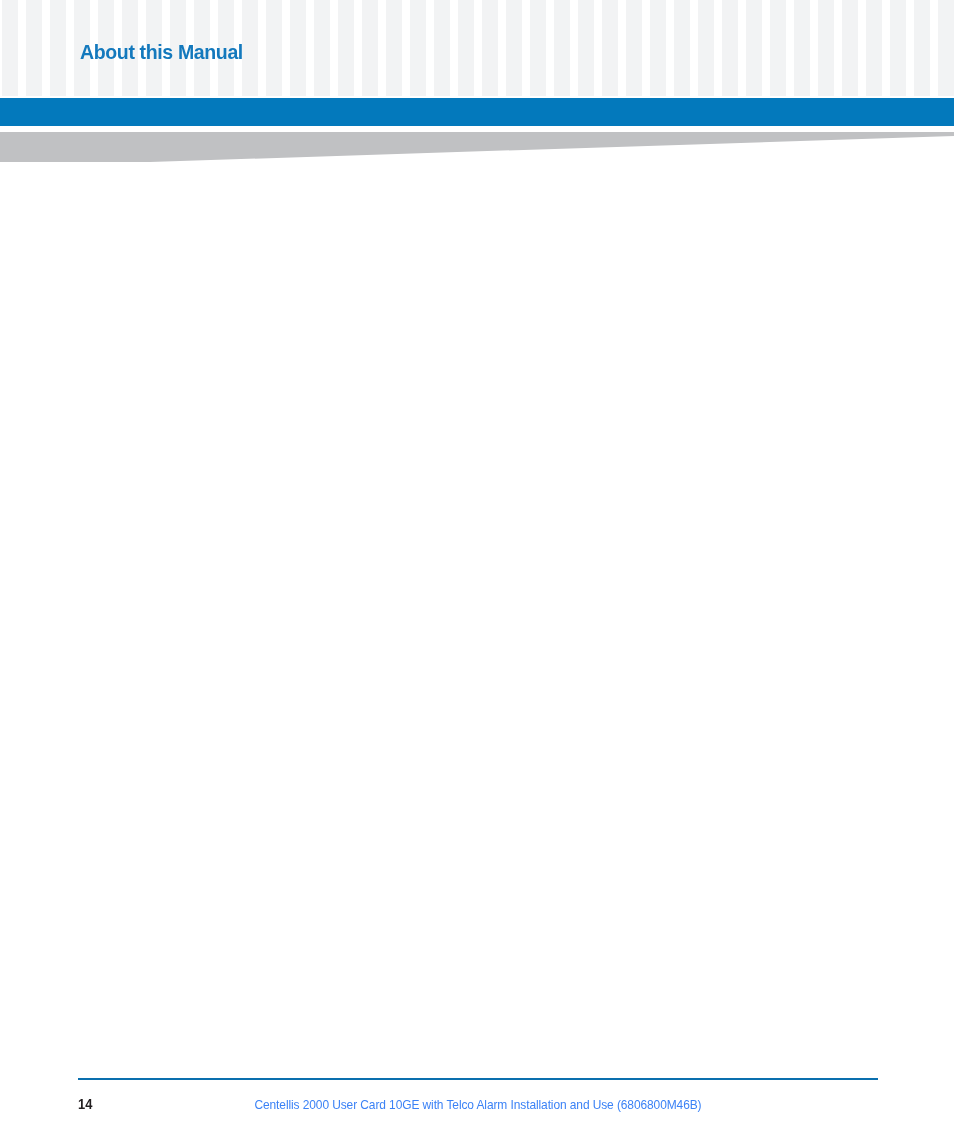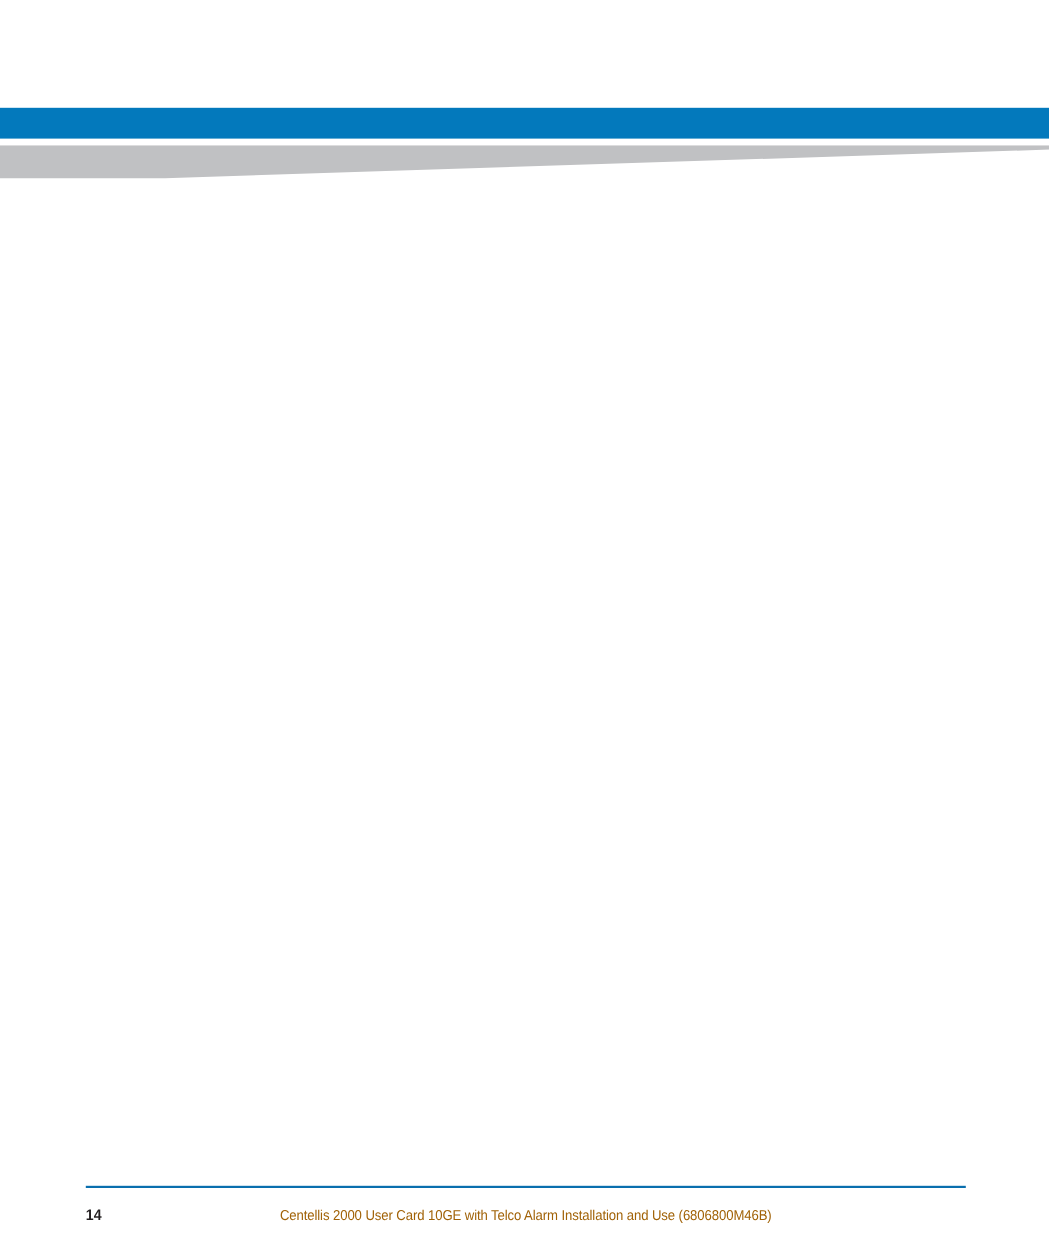--- a/index.html
+++ b/index.html
@@ -155,35 +155,41 @@
   }
   #footer-doc-title {
     position: absolute;
     left: 78px;
     top: 19px;
     width: 800px;
     text-align: center;
     font-family: "Liberation Sans", sans-serif;
     font-size: 13px;
     font-weight: normal;
-    color: #a16207;
+    color: #3b82f6;
     letter-spacing: -0.1px;
     white-space: nowrap;
   }
   #footer-doc-title span {
     display: inline-block;
     transform: scaleX(0.92);
     transform-origin: center center;
   }
 </style>
 </head>
 <body>
 
 <div id="page">
 
+  <div id="header-band">
+
+    <div id="header-pattern"></div>
+
+    <div id="header-title">About this Manual</div>
+  </div>
 
   <div id="header-blue-bar"></div>
 
   <div id="header-gray-wedge">
     <svg viewBox="0 0 954 34" preserveAspectRatio="none">
       <polygon points="0,0 954,0 954,4 150,30 0,30" fill="#c0c1c3"></polygon>
     </svg>
   </div>
 
   <div id="content-area">

